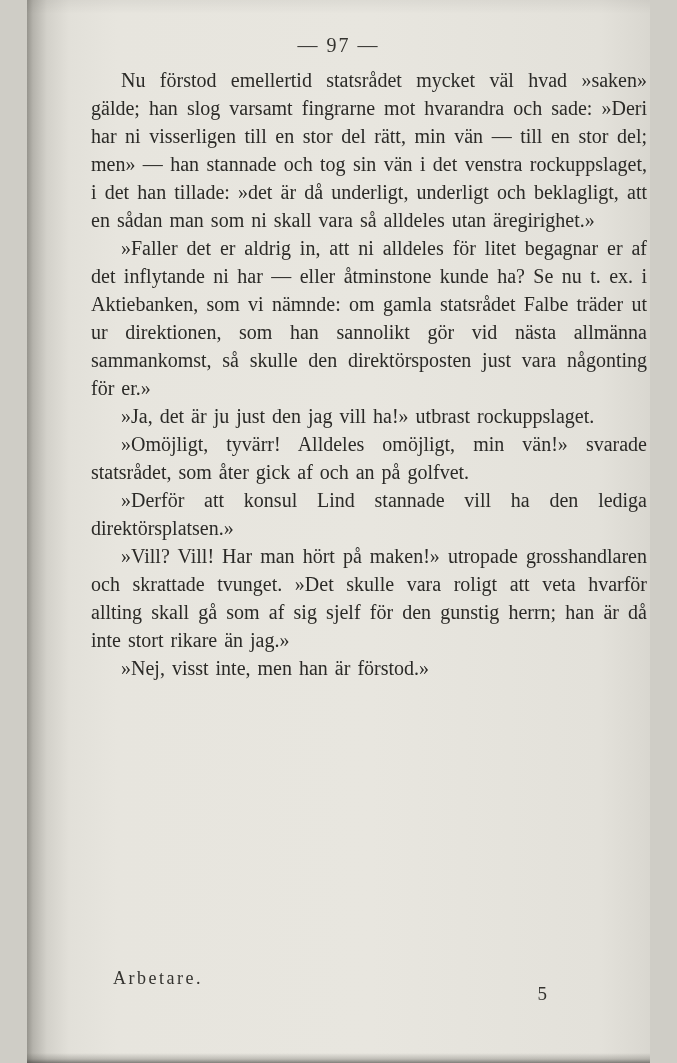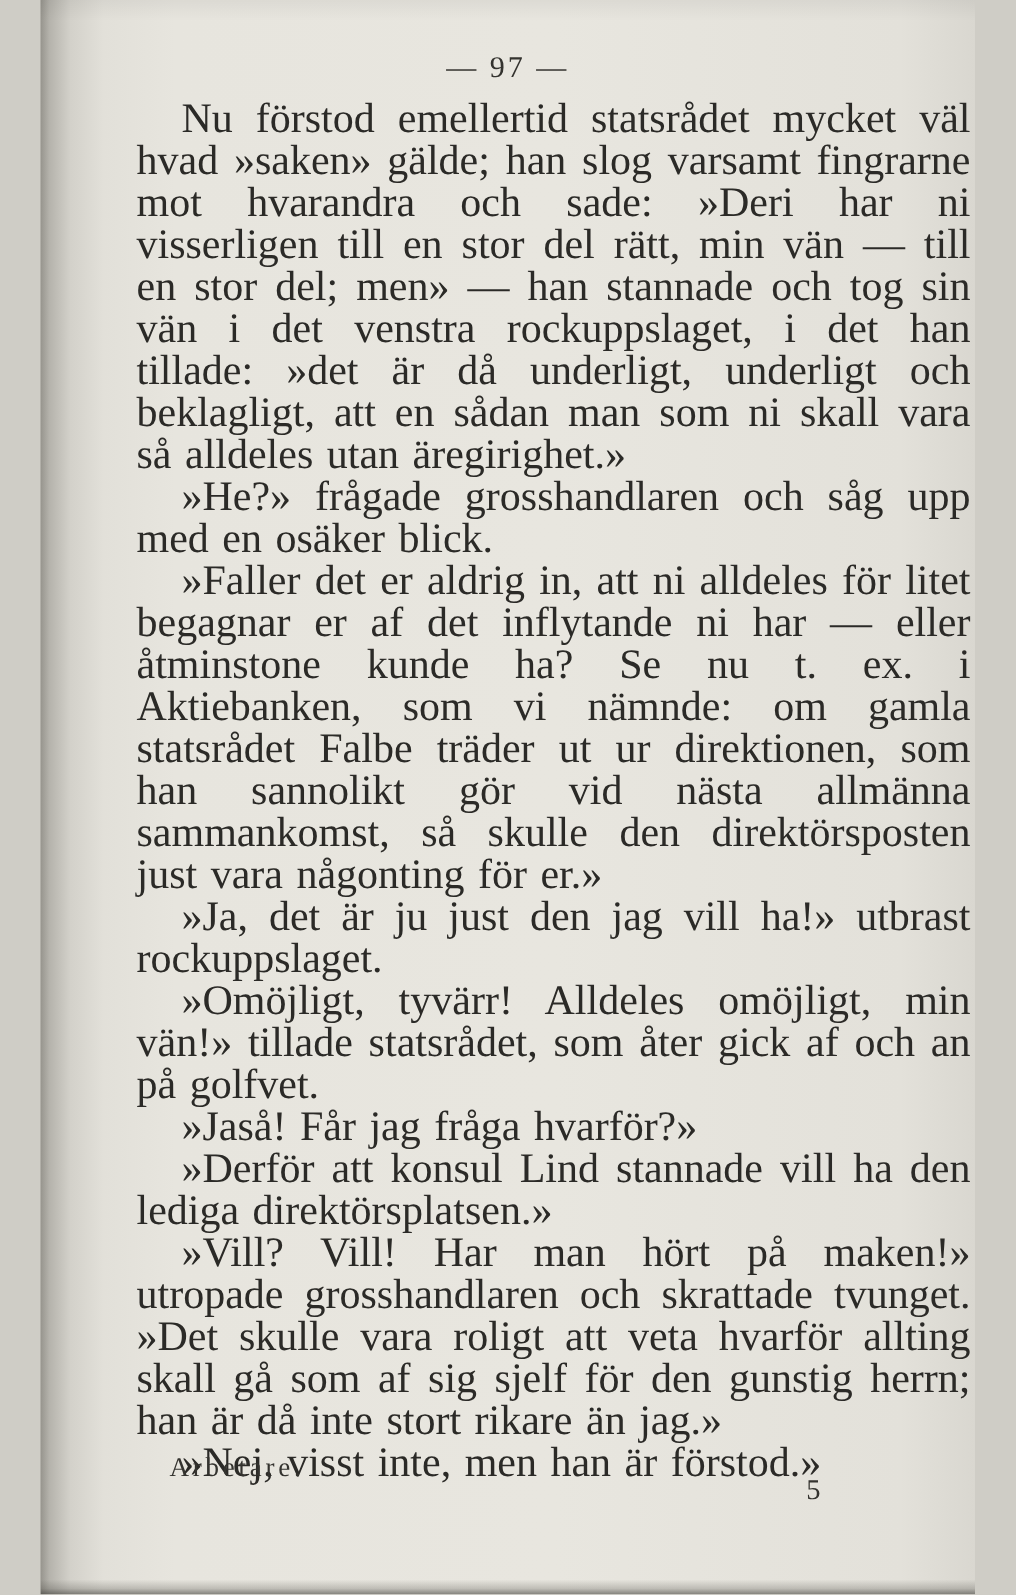--- a/index.html
+++ b/index.html
@@ -52,21 +52,21 @@
 
   .text-block {
     position: absolute;
     top: 66px;
     left: 64px;
     width: 556px;
   }
 
   .text-block p {
     margin: 0;
-    font-size: 28px;
+    font-size: 20px;
     line-height: 28px;
     text-align: justify;
     text-indent: 30px;
     word-spacing: 2px;
     color: #2b2a27;
   }
 
   .page-footer {
     position: absolute;
     left: 64px;
@@ -92,25 +92,23 @@
 </style>
 </head>
 <body>
 
 <div class="scan-page">
 
   <div class="page-number">— 97 —</div>
 
   <div class="text-block">
     <p>Nu förstod emellertid statsrådet mycket väl hvad »saken» gälde; han slog varsamt fingrarne mot hvarandra och sade: »Deri har ni visserligen till en stor del rätt, min vän — till en stor del; men» — han stannade och tog sin vän i det venstra rockuppslaget, i det han tillade: »det är då underligt, underligt och beklagligt, att en sådan man som ni skall vara så alldeles utan äregirighet.»</p>
-    <p>»He?» frågade grosshandlaren och såg upp med en osäker blick.</p>
     <p>»Faller det er aldrig in, att ni alldeles för litet begagnar er af det inflytande ni har — eller åtminstone kunde ha?  Se nu t. ex. i Aktiebanken, som vi nämnde: om gamla statsrådet Falbe träder ut ur direktionen, som han sannolikt gör vid nästa allmänna sammankomst, så skulle den direktörsposten just vara någonting för er.»</p>
     <p>»Ja, det är ju just den jag vill ha!» utbrast rockuppslaget.</p>
-    <p>»Omöjligt, tyvärr!  Alldeles omöjligt, min vän!» tillade statsrådet, som åter gick af och an på golfvet.</p>
-    <p>»Jaså!  Får jag fråga hvarför?»</p>
+    <p>»Omöjligt, tyvärr!  Alldeles omöjligt, min vän!» svarade statsrådet, som åter gick af och an på golfvet.</p>
     <p>»Derför att konsul Lind stannade vill ha den lediga direktörsplatsen.»</p>
     <p>»Vill?  Vill!  Har man hört på maken!» utropade grosshandlaren och skrattade tvunget. »Det skulle vara roligt att veta hvarför allting skall gå som af sig sjelf för den gunstig herrn; han är då inte stort rikare än jag.»</p>
     <p>»Nej, visst inte, men han är förstod.»</p>
   </div>
 
   <div class="page-footer">
     <span class="catchword">Arbetare.</span>
     <span class="signature-number">5</span>
   </div>
 

